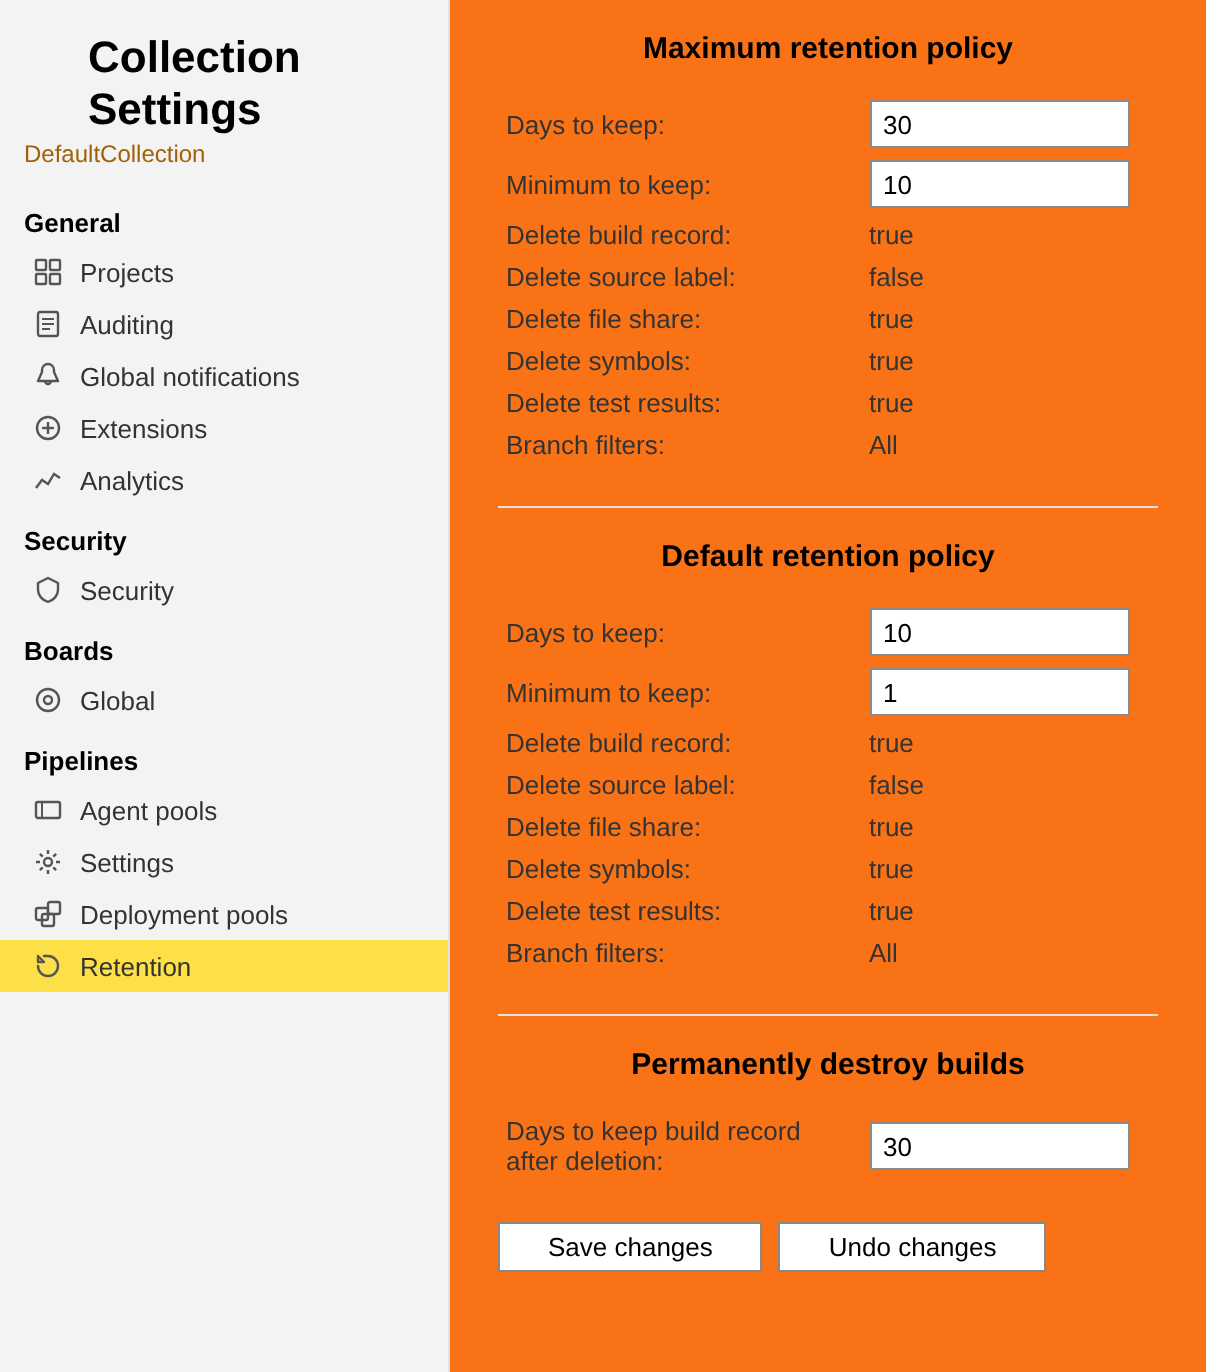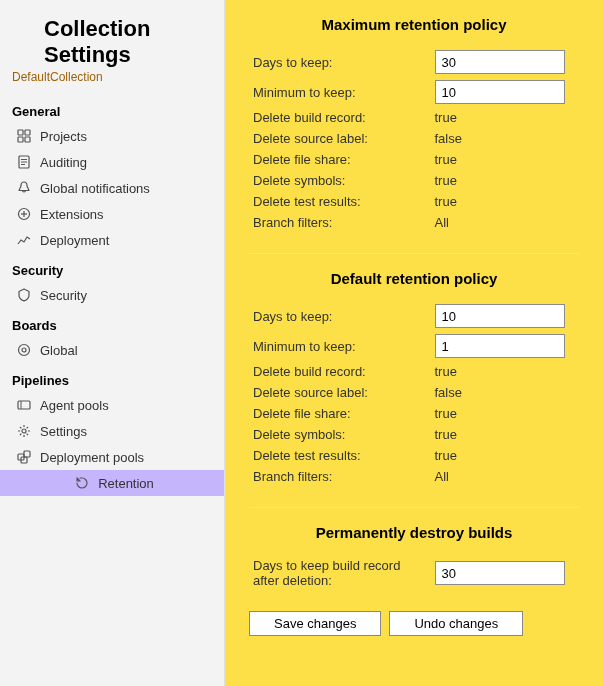--- a/index.html
+++ b/index.html
@@ -45,23 +45,22 @@
     .sidebar-item {
       display: flex;
       align-items: center;
       padding: 5px 12px 5px 16px;
       cursor: pointer;
       color: #333;
       text-decoration: none;
       gap: 8px;
     }
     .sidebar-item.active {
-      background: #c4b5fd;
+      background: #fde047;
       font-weight: 500;
-      justify-content: center;
     }
     .sidebar-item .icon {
       width: 16px;
       height: 16px;
       display: inline-flex;
       align-items: center;
       justify-content: center;
       flex-shrink: 0;
       font-size: 13px;
       color: #555;
@@ -69,21 +68,21 @@
     .sidebar-item-label {
       font-size: 13px;
     }
 
     
     .main {
       flex: 1;
       padding: 16px 24px;
       overflow-y: auto;
       height: 686px;
-      background: #fde047;
+      background: #f97316;
     }
     .section-title {
       font-size: 15px;
       font-weight: 600;
       text-align: center;
       margin-bottom: 14px;
       color: #000;
     }
     .policy-table {
       width: 100%;
@@ -184,21 +183,21 @@
         </svg>
     </span>
     <span class="sidebar-item-label">Extensions</span>
   </div>
   <div class="sidebar-item">
     <span class="icon">
       <svg width="14" height="14" viewBox="0 0 14 14" fill="none">
           <polyline points="1,11 4,7 7,9 10,4 13,6" stroke="#555" stroke-width="1.2" fill="none"></polyline>
         </svg>
     </span>
-    <span class="sidebar-item-label">Deployment</span>
+    <span class="sidebar-item-label">Analytics</span>
   </div>
 
   <div class="sidebar-section-header">Security</div>
   <div class="sidebar-item">
     <span class="icon">
       <svg width="14" height="14" viewBox="0 0 14 14" fill="none">
           <path d="M7 1L2 3.5V7c0 2.8 2.1 5.1 5 5.9 2.9-.8 5-3.1 5-5.9V3.5L7 1z" stroke="#555" stroke-width="1.2" stroke-linejoin="round"></path>
         </svg>
     </span>
     <span class="sidebar-item-label">Security</span>

